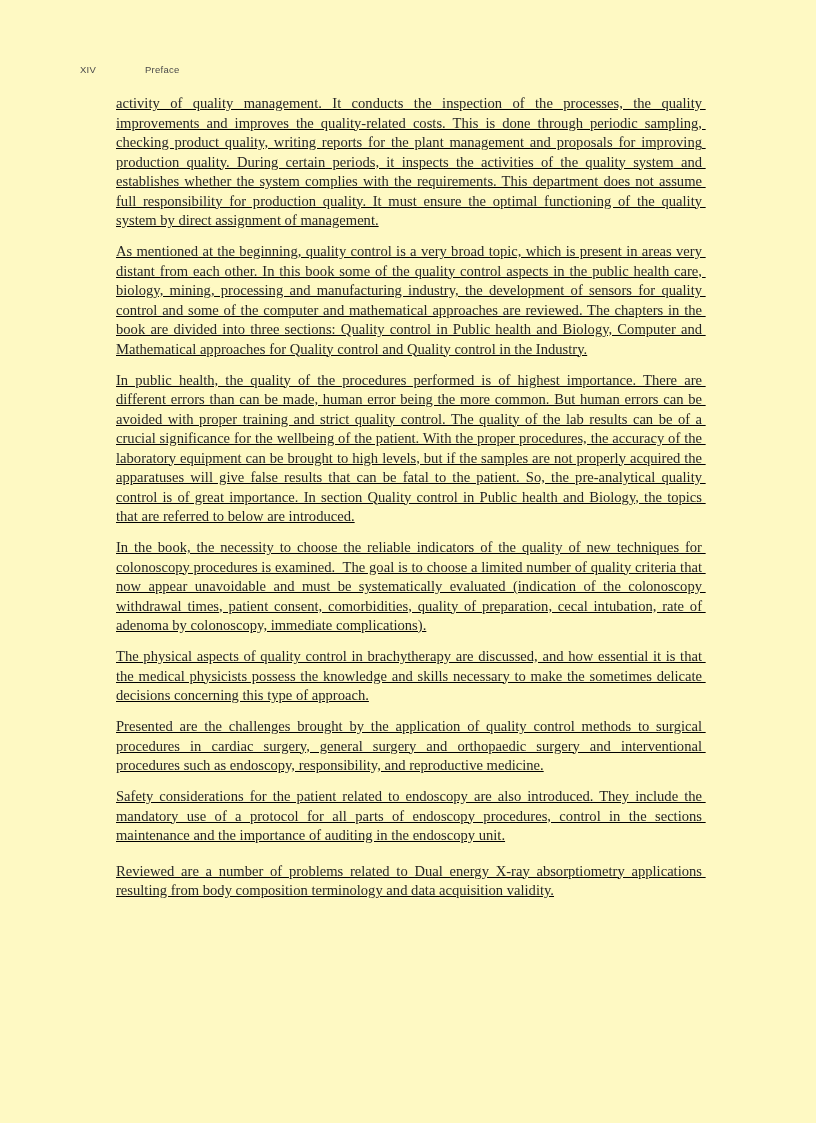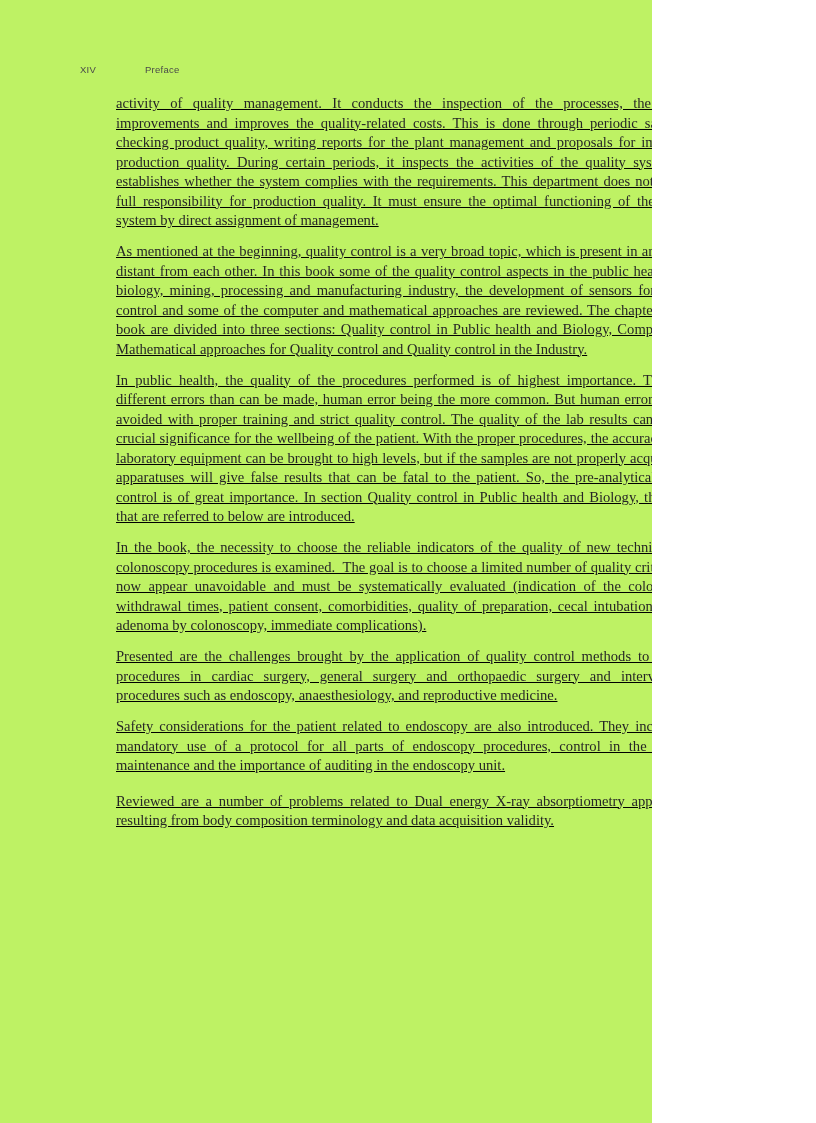--- a/index.html
+++ b/index.html
@@ -2,23 +2,23 @@
 <html><head>
 <meta charset="utf-8">
 <style>
   html, body {
     margin: 0;
     padding: 0;
     background: #ffffff;
   }
   .page {
     position: relative;
-    width: 652px;
+    width: 816px;
     height: 1123px;
-    background: #bef264;
+    background: #fef9c3;
     overflow: hidden;
     box-sizing: border-box;
   }
   .running-head {
     position: absolute;
     left: 80px;
     top: 64px;
     display: flex;
     align-items: baseline;
     font-family: "Liberation Sans", sans-serif;
@@ -67,18 +67,19 @@
   <div class="running-head">
     <span class="folio">XIV</span>
     <span class="head-title">Preface</span>
   </div>
 
   <div class="text-block">
     <p class="para">activity of quality management. It conducts the inspection of the processes, the quality improvements and improves the quality-related costs. This is done through periodic sampling, checking product quality, writing reports for the plant management and proposals for improving production quality. During certain periods, it inspects the activities of the quality system and establishes whether the system complies with the requirements. This department does not assume full responsibility for production quality. It must ensure the optimal functioning of the quality system by direct assignment of management.</p>
     <p class="para">As mentioned at the beginning, quality control is a very broad topic, which is present in areas very distant from each other. In this book some of the quality control aspects in the public health care, biology, mining, processing and manufacturing industry, the development of sensors for quality control and some of the computer and mathematical approaches are reviewed. The chapters in the book are divided into three sections: Quality control in Public health and Biology, Computer and Mathematical approaches for Quality control and Quality control in the Industry.</p>
     <p class="para">In public health, the quality of the procedures performed is of highest importance. There are different errors than can be made, human error being the more common. But human errors can be avoided with proper training and strict quality control. The quality of the lab results can be of a crucial significance for the wellbeing of the patient. With the proper procedures, the accuracy of the laboratory equipment can be brought to high levels, but if the samples are not properly acquired the apparatuses will give false results that can be fatal to the patient. So, the pre-analytical quality control is of great importance. In section Quality control in Public health and Biology, the topics that are referred to below are introduced.</p>
     <p class="para">In the book, the necessity to choose the reliable indicators of the quality of new techniques for colonoscopy procedures is examined.  The goal is to choose a limited number of quality criteria that now appear unavoidable and must be systematically evaluated (indication of the colonoscopy withdrawal times, patient consent, comorbidities, quality of preparation, cecal intubation, rate of adenoma by colonoscopy, immediate complications).</p>
-    <p class="para">Presented are the challenges brought by the application of quality control methods to surgical procedures in cardiac surgery, general surgery and orthopaedic surgery and interventional procedures such as endoscopy, anaesthesiology, and reproductive medicine.</p>
+    <p class="para">The physical aspects of quality control in brachytherapy are discussed, and how essential it is that the medical physicists possess the knowledge and skills necessary to make the sometimes delicate decisions concerning this type of approach.</p>
+    <p class="para">Presented are the challenges brought by the application of quality control methods to surgical procedures in cardiac surgery, general surgery and orthopaedic surgery and interventional procedures such as endoscopy, responsibility, and reproductive medicine.</p>
     <p class="para">Safety considerations for the patient related to endoscopy are also introduced. They include the mandatory use of a protocol for all parts of endoscopy procedures, control in the sections maintenance and the importance of auditing in the endoscopy unit.</p>
     <p class="para">Reviewed are a number of problems related to Dual energy X-ray absorptiometry applications resulting from body composition terminology and data acquisition validity.</p>
   </div>
 
 </div>
 
 </body></html>

